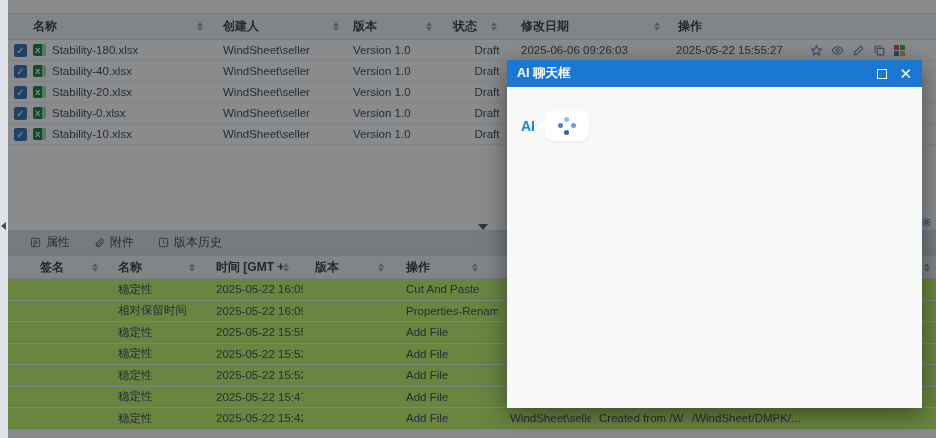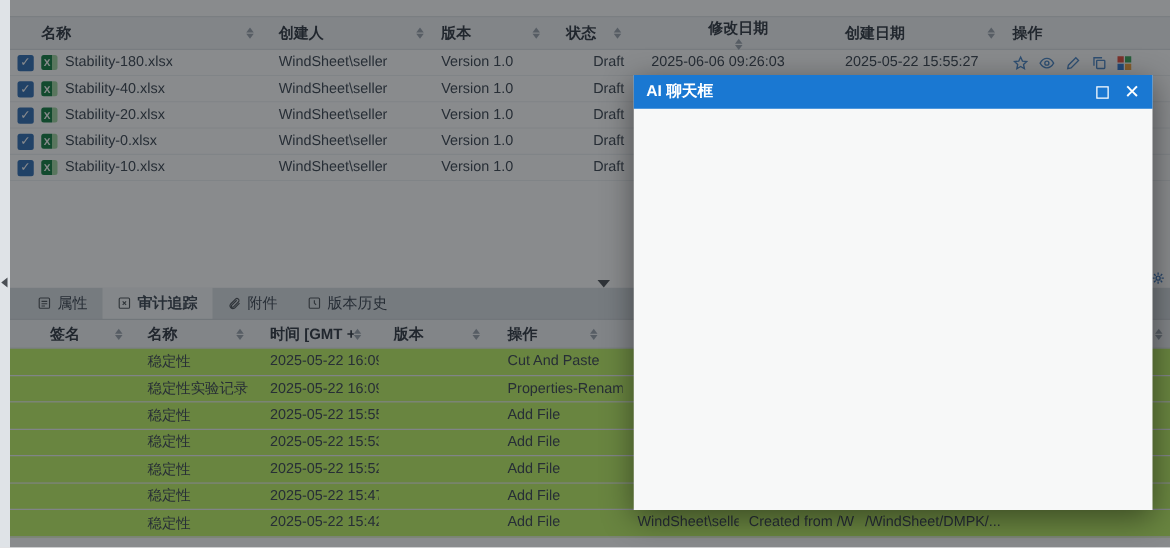--- a/index.html
+++ b/index.html
@@ -18,21 +18,21 @@
   .t-header { display:flex; align-items:center; height:26px; background:#f0f2f5; border-bottom:1px solid #dde1e5;
     font-size:12px; font-weight:bold; color:#2f3640; }
   .t-row { display:flex; align-items:center; height:21px; background:#fff; border-bottom:1px solid #edf0f2;
     font-size:11.5px; color:#3a4450; }
   .hcell { display:flex; align-items:center; justify-content:space-between; }
   .c-check { width:25px; display:flex; justify-content:flex-start; padding-left:6px; }
   .c-name  { width:190px; display:flex; align-items:center; }
   .c-creator { width:130px; } .c-ver { width:100px; } .c-status { width:68px;text-align:center; }
   .c-mod { width:155px; } .c-cre { width:132px; } .c-ops { flex:1; display:flex; align-items:center; gap:8px; padding-left:2px; }
   .hc-name{padding-right:20px;} .hc-creator{padding-right:14px;} .hc-ver{padding-right:21px;}
-  .hc-status{padding-right:24px;} .hc-mod{padding-right:16px;flex-direction:column;} .hc-cre{padding-right:12px;}
+  .hc-status{padding-right:24px;} .hc-mod{padding-right:16px;} .hc-cre{padding-right:12px;}
 
   .sort { display:inline-flex; flex-direction:column; gap:1px; }
   .sort i { width:0; height:0; border-left:3.5px solid transparent; border-right:3.5px solid transparent; display:block; }
   .sort .up { border-bottom:4px solid #9aa3ad; } .sort .dn { border-top:4px solid #9aa3ad; }
 
   .checkbox { width:13px; height:13px; background:#2f6cb3; border-radius:2px; color:#fff; font-size:10px;
     line-height:13px; text-align:center; }
   .xlsx-icon { width:13px; height:12px; border-radius:2px; margin-right:6px; flex:none;
     background:linear-gradient(90deg,#107c41 0 9px,#9fd5a0 9px); color:#fff; font-size:8px; font-weight:bold;
     display:flex; align-items:center; justify-content:flex-start; padding-left:2px; }
@@ -149,27 +149,20 @@
             <i class="dn"></i>
           </span>
       </div>
       <div class="hcell c-mod hc-mod">
         <span>修改日期</span>
         <span class="sort">
             <i class="up"></i>
             <i class="dn"></i>
           </span>
       </div>
-      <div class="hcell c-cre hc-cre">
-        <span>创建日期</span>
-        <span class="sort">
-            <i class="up"></i>
-            <i class="dn"></i>
-          </span>
-      </div>
       <div class="c-ops">
         <span>操作</span>
       </div>
     </div>
 
     <div>
 
         <div class="t-row">
           <div class="c-check">
             <span class="checkbox">✓</span>
@@ -367,27 +360,20 @@
     </div>
 
     <div class="tabbar">
       <div class="tab">
         <svg class="tab-icon" width="11" height="11" viewBox="0 0 24 24" fill="none" stroke="#4a5056" stroke-width="2">
             <rect x="3" y="3" width="18" height="18" rx="2"></rect>
             <path d="M7 9h10M7 13h10M7 17h6"></path>
           </svg>
         <span>属性</span>
       </div>
-      <div class="tab active">
-        <svg class="tab-icon" width="11" height="11" viewBox="0 0 24 24" fill="none" stroke="#4a5056" stroke-width="2">
-            <rect x="3" y="3" width="18" height="18" rx="2"></rect>
-            <path d="M15 9l-6 6M9 9l6 6"></path>
-          </svg>
-        <span>审计追踪</span>
-      </div>
       <div class="tab">
         <svg class="tab-icon" width="11" height="11" viewBox="0 0 24 24" fill="none" stroke="#4a5056" stroke-width="2">
             <path d="M21 12l-8.5 8.5a5 5 0 0 1-7-7L14 5a3.5 3.5 0 0 1 5 5l-8.5 8.5a2 2 0 0 1-3-3L16 7"></path>
           </svg>
         <span>附件</span>
       </div>
       <div class="tab">
         <svg class="tab-icon" width="11" height="11" viewBox="0 0 24 24" fill="none" stroke="#4a5056" stroke-width="2">
             <rect x="3" y="3" width="18" height="18" rx="2"></rect>
             <path d="M12 7v5l3 3"></path>
@@ -462,21 +448,21 @@
           <div class="a4"></div>
           <div class="a5 cell-clip">Cut And Paste</div>
           <div class="a6 cell-clip">WindSheet\seller</div>
           <div class="a7 cell-clip"></div>
           <div class="a8 cell-clip"></div>
           <div class="a9"></div>
         </div>
 
         <div class="a-row">
           <div class="a1"></div>
-          <div class="a2 cell-clip">稳定性实验记录</div>
+          <div class="a2 cell-clip">相对保留时间</div>
           <div class="a3 cell-clip">2025-05-22 16:09:52</div>
           <div class="a4"></div>
           <div class="a5 cell-clip">Properties-Rename</div>
           <div class="a6 cell-clip">WindSheet\seller</div>
           <div class="a7 cell-clip"></div>
           <div class="a8 cell-clip"></div>
           <div class="a9"></div>
         </div>
 
         <div class="a-row">
@@ -547,17 +533,28 @@
     <div class="d-title">
       <span class="d-title-text">AI 聊天框</span>
       <span class="d-win-btns">
         <span class="btn-max"></span>
         <span class="btn-close">✕</span>
       </span>
     </div>
 
     <div class="d-chat">
 
+      <div class="msg-ai">
+        <span class="ai-label">AI</span>
+        <div class="bubble-ai">
+          <span class="spinner">
+              <b></b>
+              <b></b>
+              <b></b>
+              <b></b>
+            </span>
+        </div>
+      </div>
     </div>
 
   </div>
 
 </div>
 
 </body></html>

